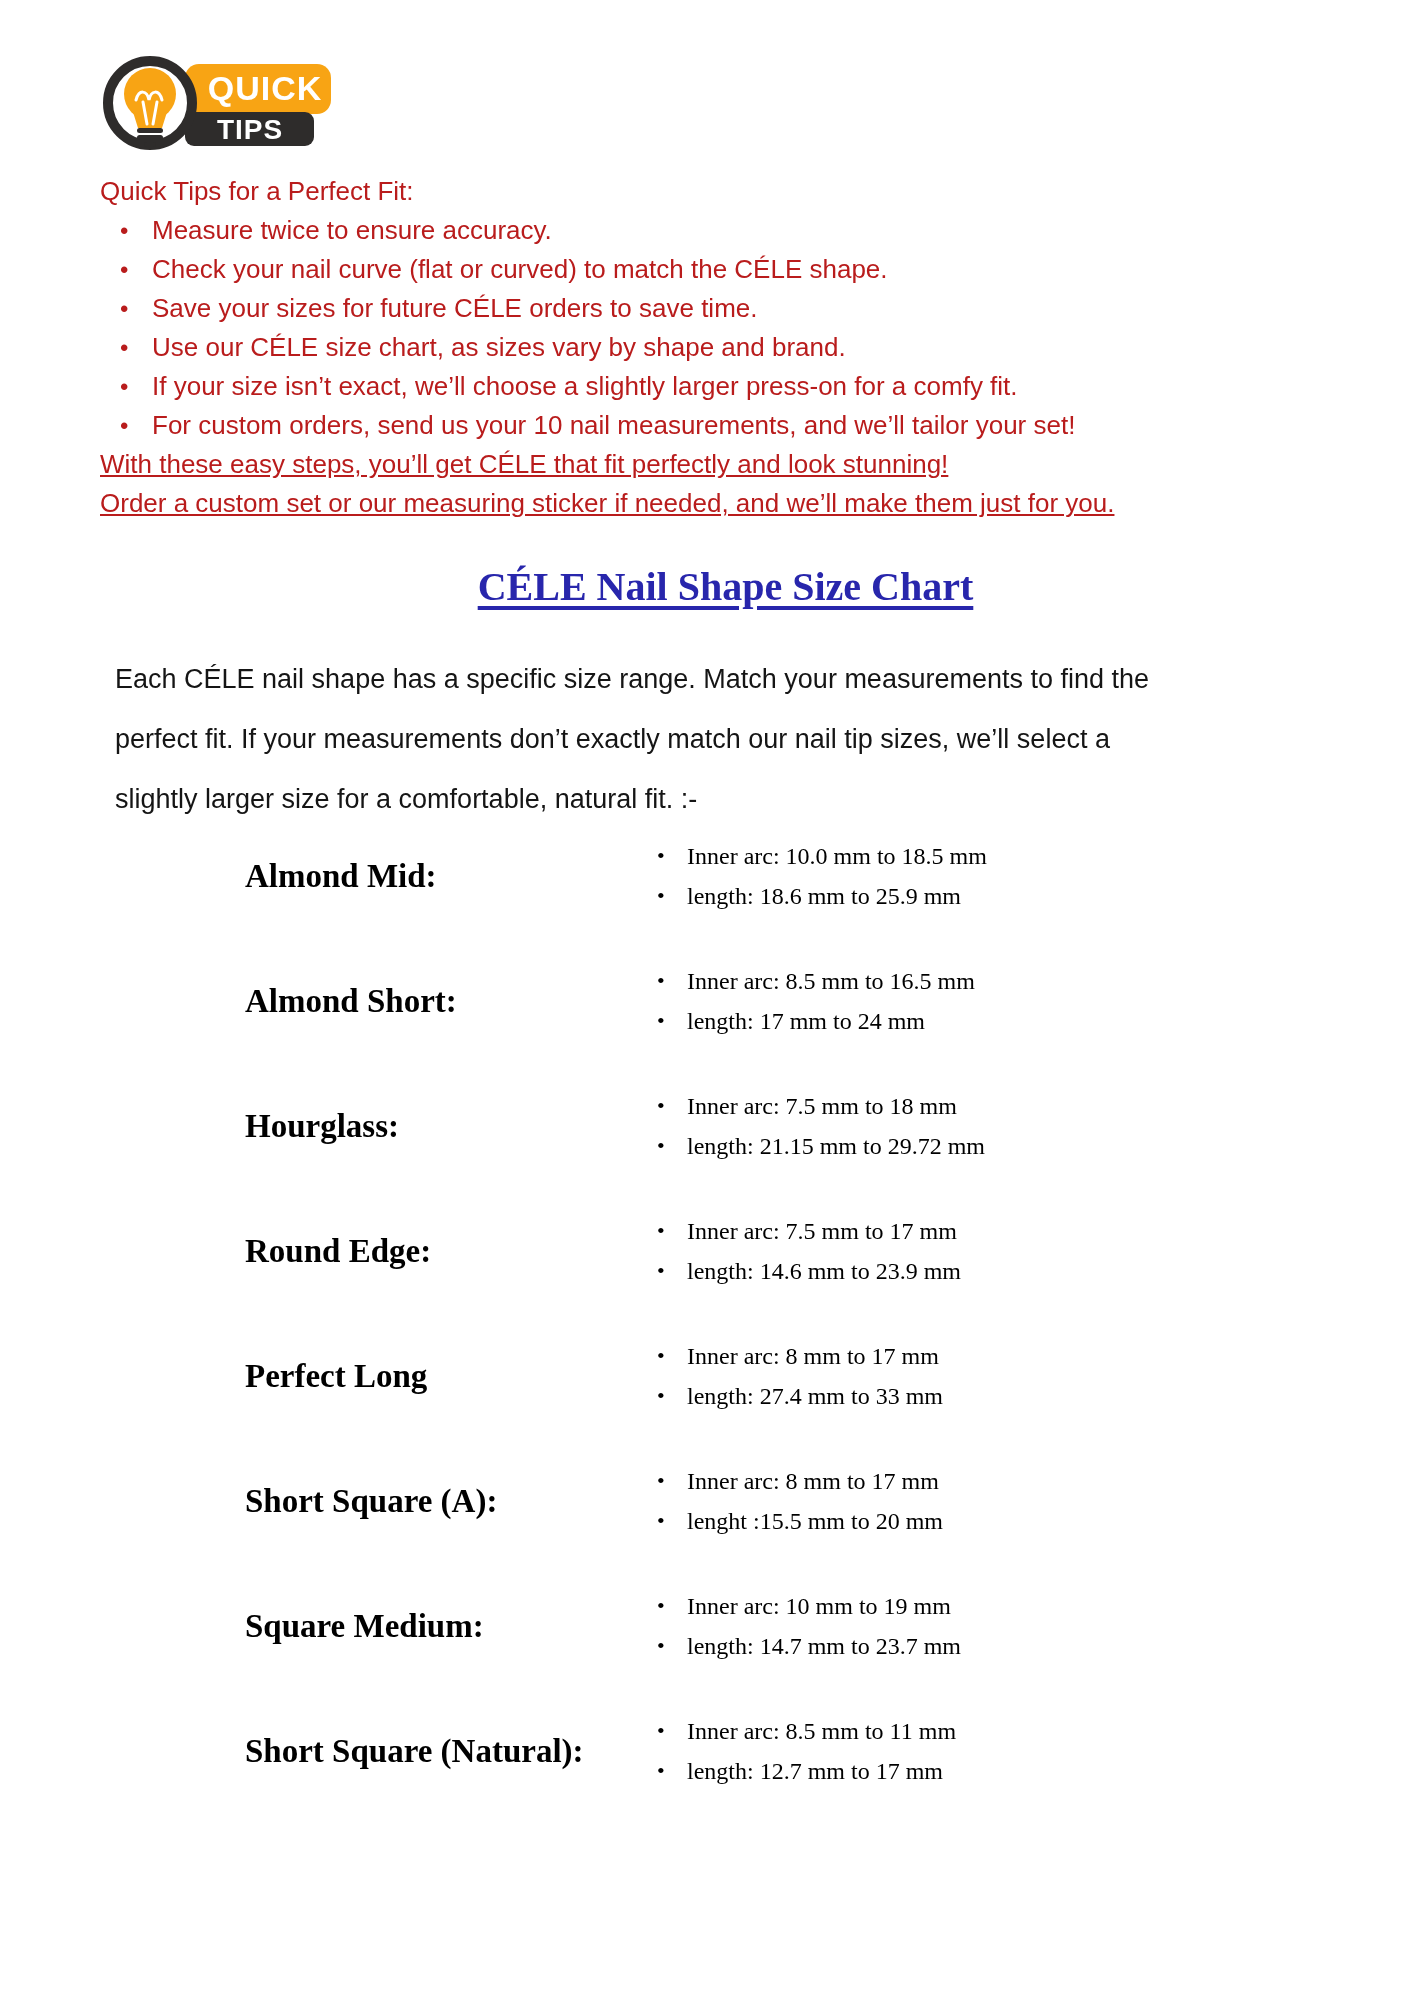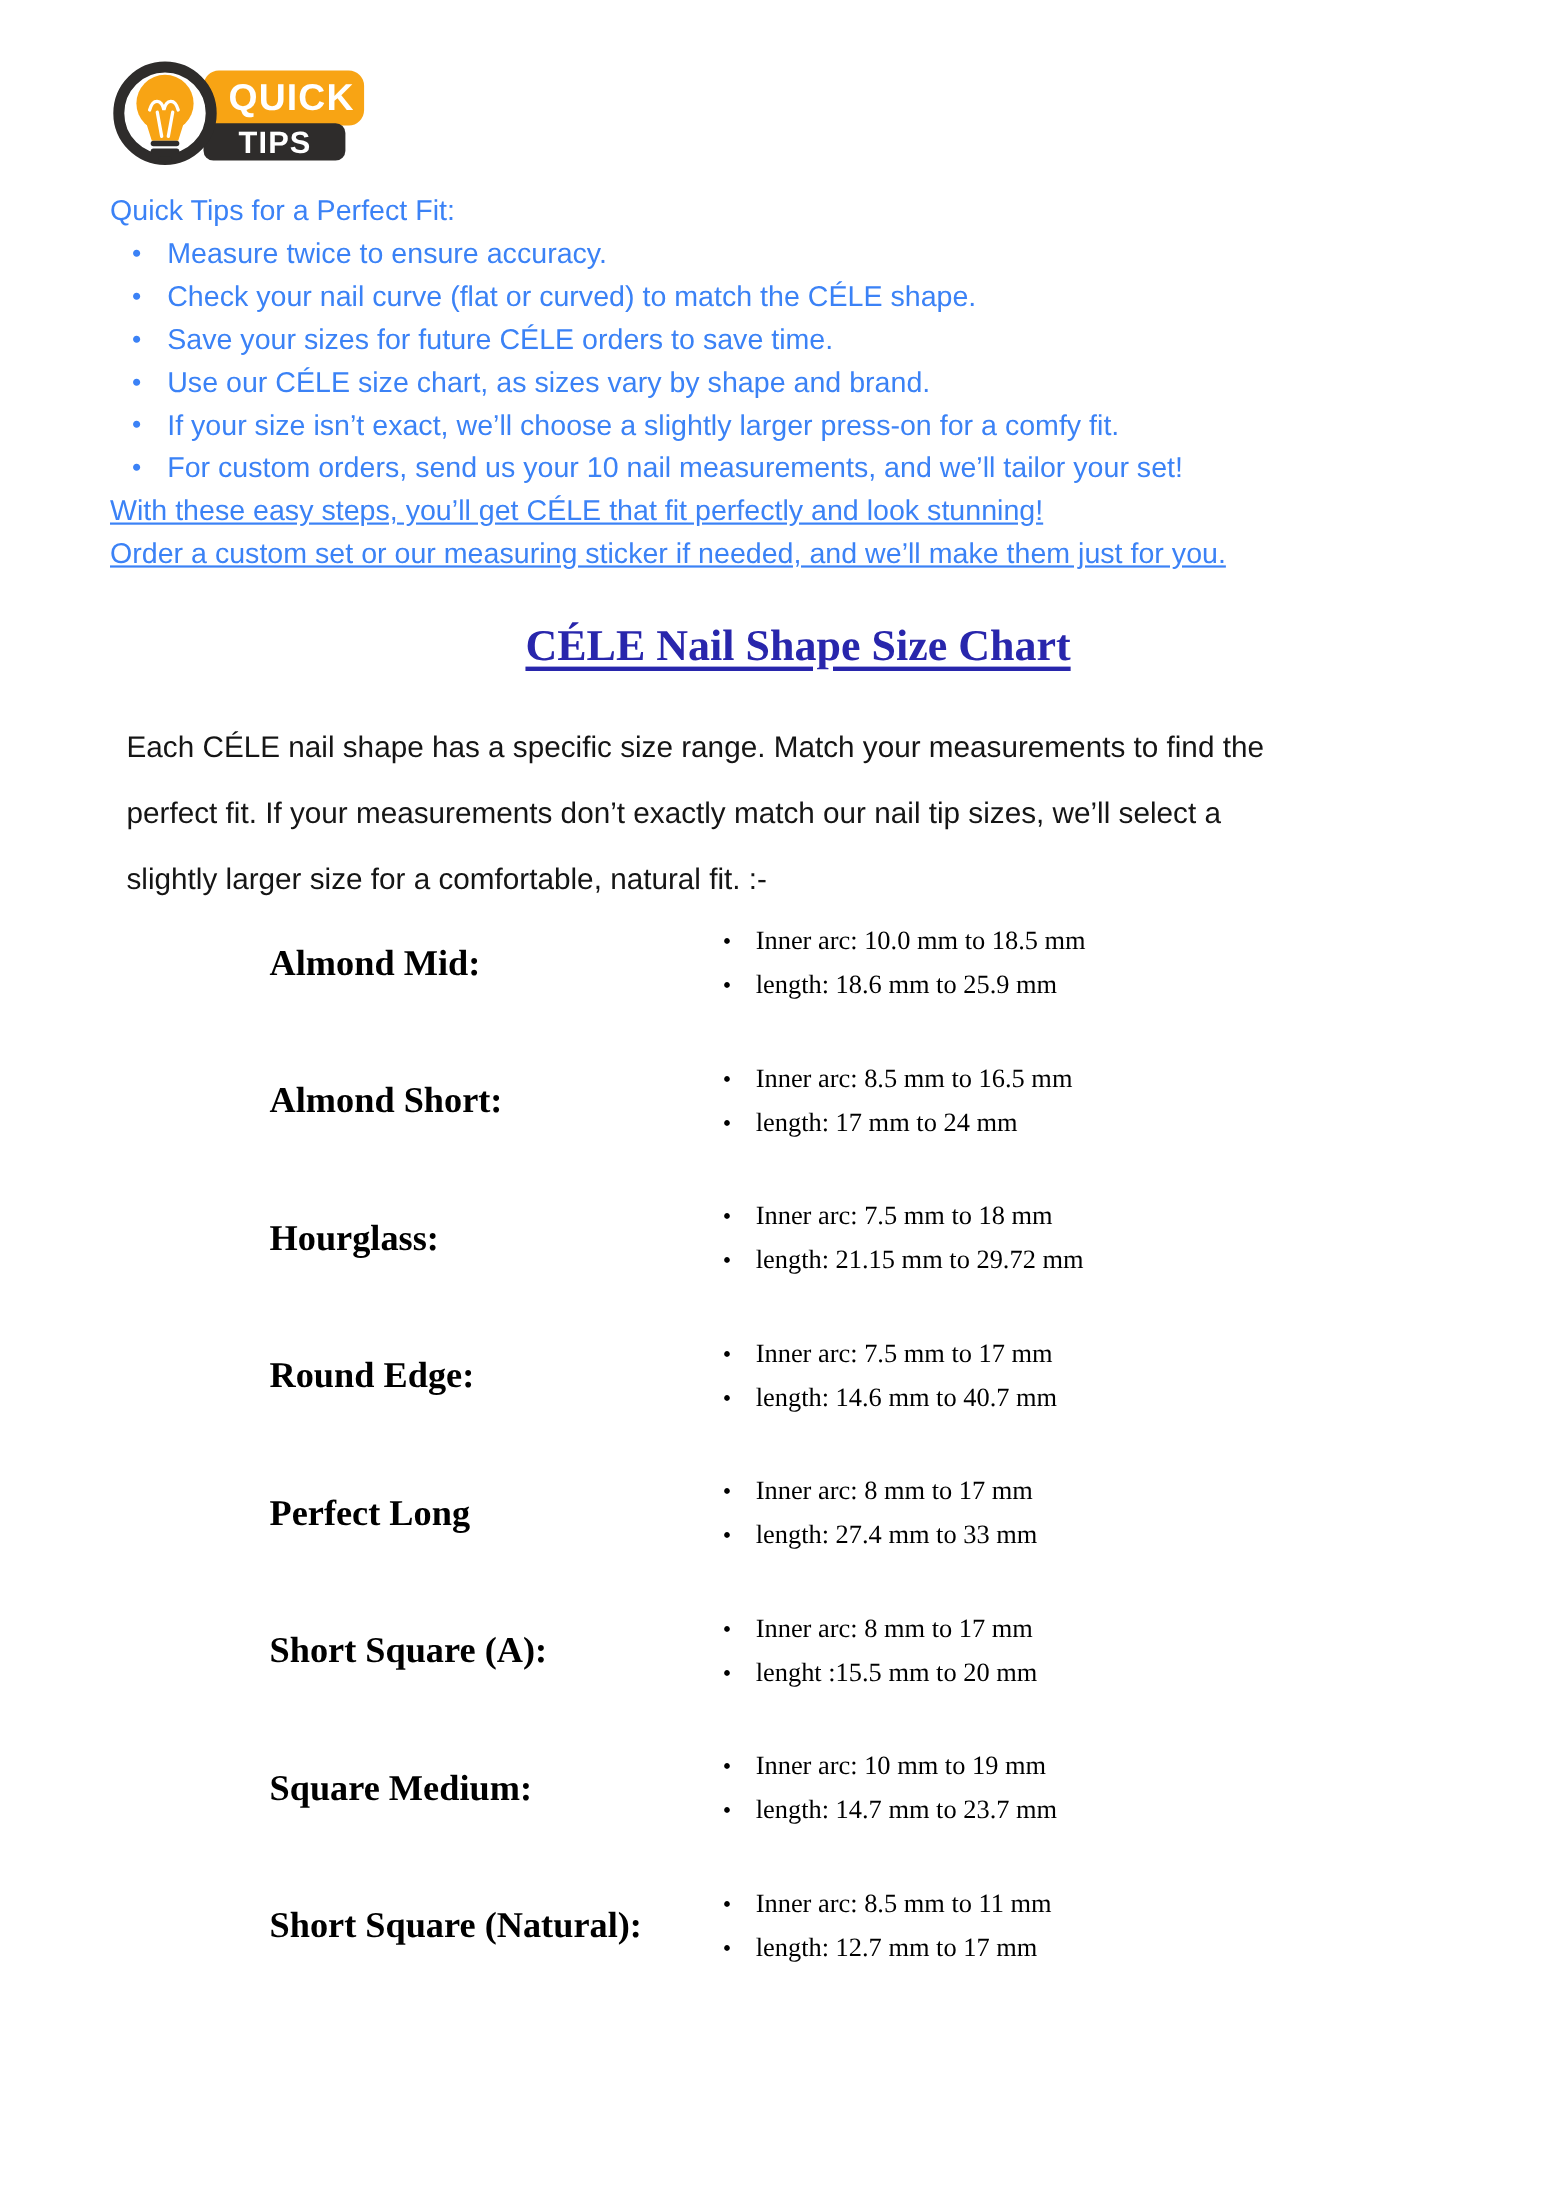--- a/index.html
+++ b/index.html
@@ -20,21 +20,21 @@
   .logo-badge-text {
     font-family: "Liberation Sans", sans-serif;
     font-weight: bold;
     fill: #ffffff;
     letter-spacing: 1px;
   }
 
   
   .tips-block {
     position: absolute; left: 100px; top: 172px; width: 1240px;
-    font-size: 26px; line-height: 39px; color: #3b82f6;
+    font-size: 26px; line-height: 39px; color: #b91c1c;
   }
   .tips-title { margin: 0; }
   ul.tips-list { list-style: none; margin: 0; padding: 0; }
   ul.tips-list > li { position: relative; padding-left: 52px; }
   ul.tips-list > li::before {
     content: "\2022";
     position: absolute; left: 20px; top: 0;
     font-size: 24px;
   }
   .closing-line { margin: 0; text-decoration: underline; }
@@ -166,21 +166,21 @@
       <ul class="spec-list">
         <li>Inner arc: 7.5 mm to 18 mm</li>
         <li>length: 21.15 mm to 29.72 mm</li>
       </ul>
     </div>
 
     <div class="shape-row">
       <div class="shape-name">Round Edge:</div>
       <ul class="spec-list">
         <li>Inner arc: 7.5 mm to 17 mm</li>
-        <li>length: 14.6 mm to 40.7 mm</li>
+        <li>length: 14.6 mm to 23.9 mm</li>
       </ul>
     </div>
 
     <div class="shape-row">
       <div class="shape-name">Perfect Long</div>
       <ul class="spec-list">
         <li>Inner arc: 8 mm to 17 mm</li>
         <li>length: 27.4 mm to 33 mm</li>
       </ul>
     </div>

